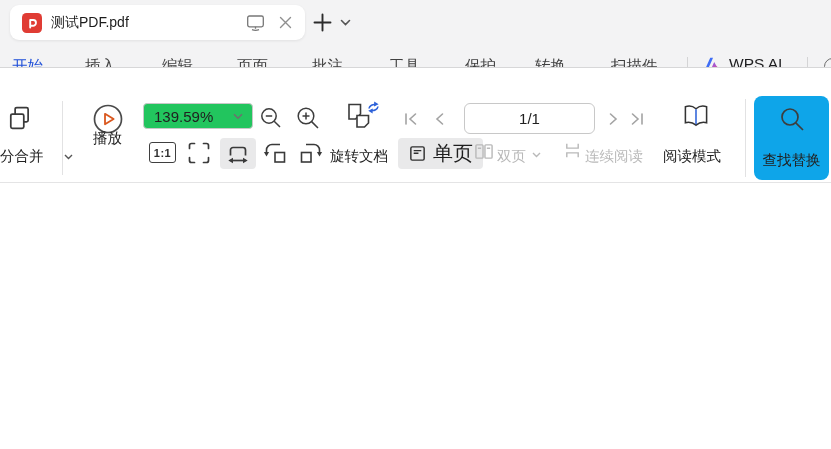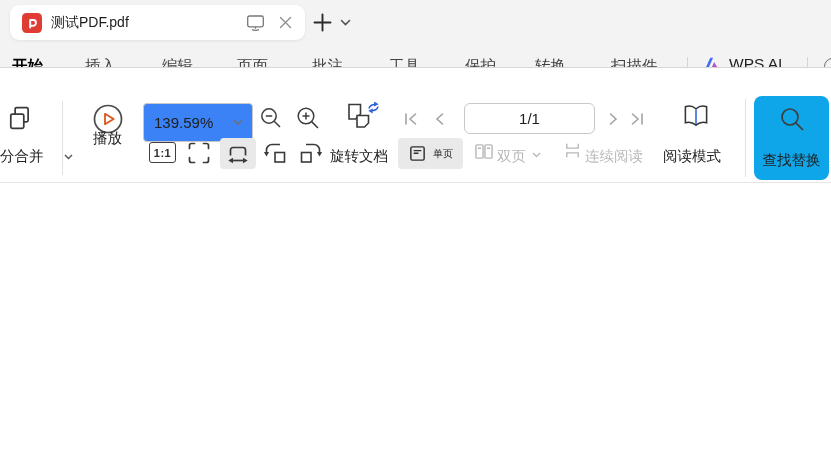--- a/index.html
+++ b/index.html
@@ -6,37 +6,37 @@
   html,body { width:831px; height:449px; overflow:hidden; }
   body { font-family:"Liberation Sans","DejaVu Sans",sans-serif; background:#fff; position:relative; }
   .abs { position:absolute; }
 
   
   .header { position:absolute; left:0; top:0; width:831px; height:68px; background:#f3f3f4; border-bottom:1px solid #d7d7d8; overflow:hidden; }
   .tab { position:absolute; left:10px; top:5px; width:295px; height:35px; background:#fff; border-radius:9px; box-shadow:0 1px 3px rgba(0,0,0,.08); display:flex; align-items:center; padding:0 12px; }
   .tab-title { margin-left:9px; font-size:14px; color:#1c1c1c; }
   .tab-right { margin-left:auto; display:flex; align-items:center; gap:13px; }
   .menu-item { position:absolute; top:56px; font-size:15.5px; color:#404040; cursor:default; }
-  .menu-item.active { color:#000000; font-weight:bold; }
+  .menu-item.active { color:#1d4ed8; font-weight:normal; }
   .menu-underline { position:absolute; left:12px; top:84px; width:33px; height:3.5px; background:#c4343f; border-radius:2px; }
   .vdiv-menu { position:absolute; top:57px; width:1px; height:25px; background:#d4d4d5; }
   .wps-ai { position:absolute; left:702px; top:54px; display:flex; align-items:center; gap:6px; font-size:15.5px; font-weight:500; color:#1d1d1f; }
   .partial-circle { position:absolute; left:824px; top:58px; width:17px; height:17px; border:1.6px solid #6b6b6b; border-radius:50%; }
 
   
   .toolbar { position:absolute; left:0; top:93px; width:831px; height:90px; background:#fff; border-bottom:1px solid #e4e4e5; }
   .vdiv-tool { position:absolute; width:1px; background:#e2e2e3; }
   .tool-label { position:absolute; font-size:14.5px; color:#212121; white-space:nowrap; }
   .tool-label.disabled { color:#b9b9b9; }
-  .combo { position:absolute; left:143px; top:10px; width:110px; height:39px; border:1px solid #c8c8c8; border-radius:4px; background:#3b82f6; display:flex; align-items:center; padding:0 9px 0 10px; }
+  .combo { position:absolute; left:143px; top:10px; width:110px; height:26px; border:1px solid #c8c8c8; border-radius:4px; background:#22c55e; display:flex; align-items:center; padding:0 9px 0 10px; }
   .combo-text { font-size:15px; color:#202020; flex:1; }
   .page-input { position:absolute; left:464px; top:10px; width:131px; height:31px; border:1px solid #c8c8c8; border-radius:6px; text-align:center; font-size:15px; color:#202020; font-family:inherit; background:#fff; }
   .gray-btn { background:#e9e9ea; border-radius:4px; }
   .one2one { position:absolute; left:149px; top:49px; width:27px; height:21px; border:1.6px solid #3f3f3f; border-radius:3px; display:flex; align-items:center; justify-content:center; font-size:11px; font-weight:600; color:#2f2f2f; letter-spacing:.5px; }
-  .single-btn { position:absolute; left:398px; top:45px; height:31px; padding:0 10px; display:flex; align-items:center; gap:6px; font-size:10px; color:#1e1e1e; }
+  .single-btn { position:absolute; left:398px; top:45px; height:31px; padding:0 10px; display:flex; align-items:center; gap:6px; font-size:20px; color:#1e1e1e; }
   .find-btn { position:absolute; left:754px; top:3px; width:75px; height:84px; background:#0ea5e9; border-radius:8px; display:flex; flex-direction:column; align-items:center; justify-content:space-between; padding:9px 0 10px; }
   .find-btn .tool-label { position:static; }
 
   
   .content { position:absolute; left:0; top:184px; width:831px; height:265px; background:#fff; overflow:hidden; }
   svg { display:block; }
 </style>
 </head>
 <body>
 

